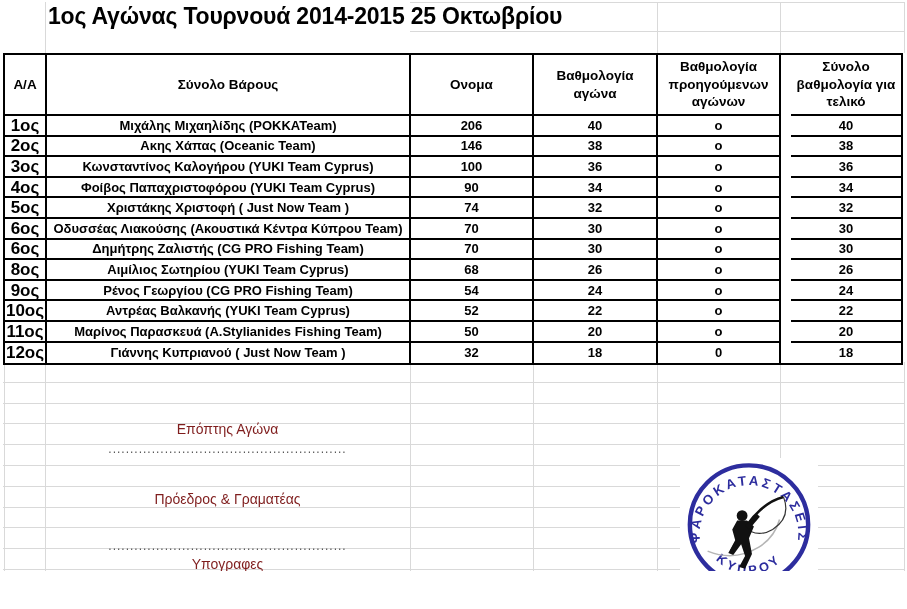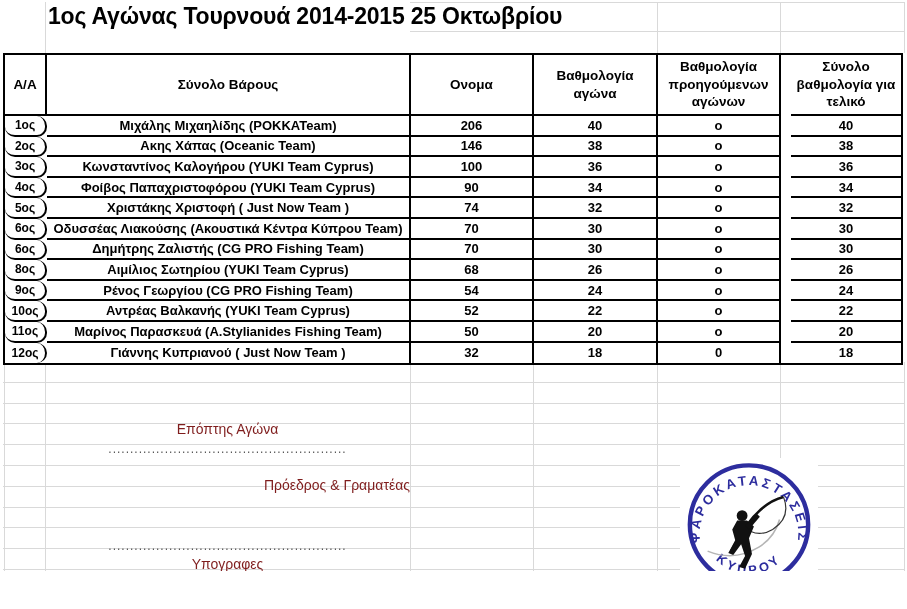--- a/index.html
+++ b/index.html
@@ -46,21 +46,21 @@
     box-sizing:border-box;
     overflow:hidden;white-space:nowrap;
     line-height:1;
   }
   .cell.lastcol{border-right:none;margin-left:10px;}
   .cell.lastrow{border-bottom:none;}
   .hcell{
     font-size:13.5px;text-align:center;white-space:normal;line-height:1.3;
     padding:2px 4px;
   }
-  .rankcell{font-size:12px;border-radius:10px;}
+  .rankcell{font-size:17px;}
   .namecell{font-size:13px;}
   
   .sig{
     position:absolute;left:45px;width:365px;text-align:center;
     font-size:14px;color:#7f1d1d;white-space:nowrap;
   }
   .dots{
     position:absolute;left:45px;width:365px;text-align:center;
     font-size:12px;color:#555;letter-spacing:1px;
     white-space:nowrap;overflow:hidden;line-height:1;
@@ -185,21 +185,21 @@
     <div class="cell rankcell lastrow">12ος</div>
     <div class="cell namecell lastrow">Γιάννης Κυπριανού ( Just Now Team )</div>
     <div class="cell lastrow">32</div>
     <div class="cell lastrow">18</div>
     <div class="cell lastrow">0</div>
     <div class="cell lastcol lastrow">18</div>
   </div>
 
   <div class="sig" style="top:421px;">Επόπτης Αγώνα</div>
   <div class="dots" style="top:443px;">.......................................................</div>
-  <div class="sig" style="top:477px;text-align:right;">Πρόεδρος &amp; Γραματέας</div>
+  <div class="sig" style="top:491px;">Πρόεδρος &amp; Γραματέας</div>
   <div class="dots" style="top:540px;">.......................................................</div>
   <div class="sig" style="top:556px;">Υπογραφες</div>
 
   <div class="logo-box">
     <svg viewBox="0 0 140 132" xmlns="http://www.w3.org/2000/svg">
       <defs>
         <path id="arcTop" d="M 22,89 A 50,50 0 1 1 118,89" fill="none"></path>
         <path id="arcBottom" d="M 29,89 A 45,45 0 0 0 111,89" fill="none"></path>
       </defs>
       <circle cx="70" cy="65" r="60" fill="#ffffff" stroke="#2d2d9e" stroke-width="4.5"></circle>

